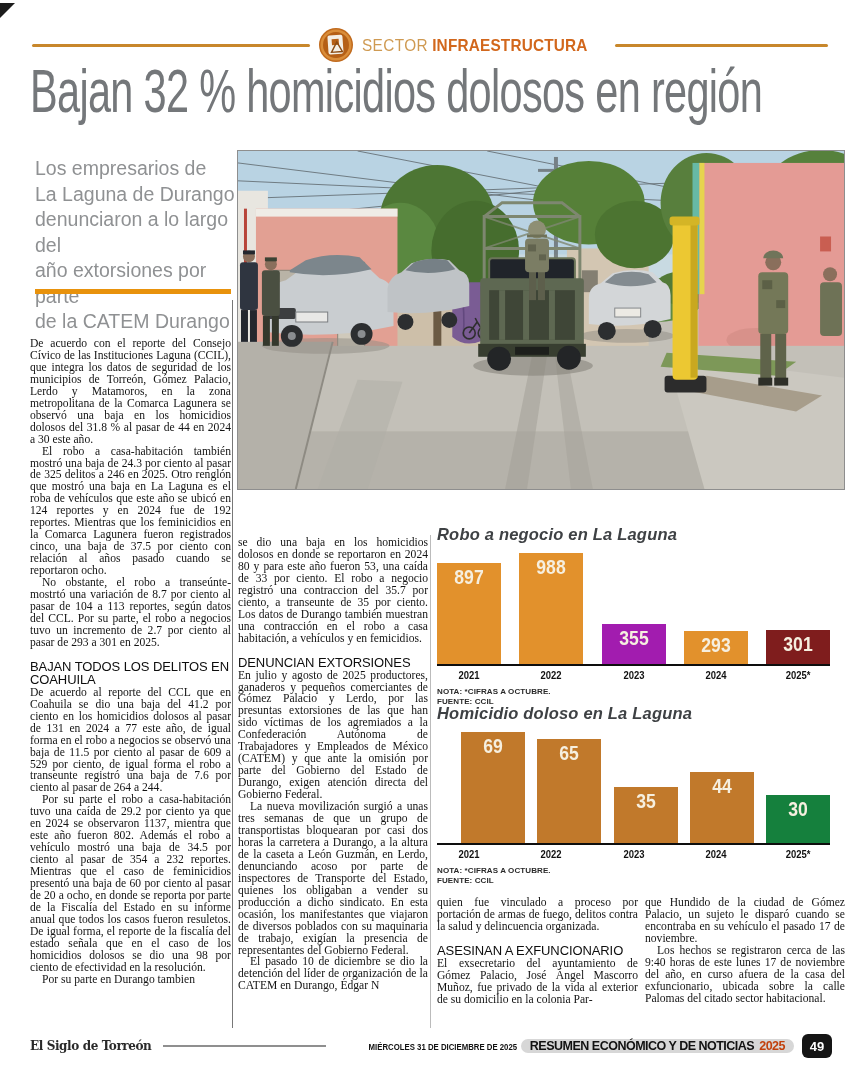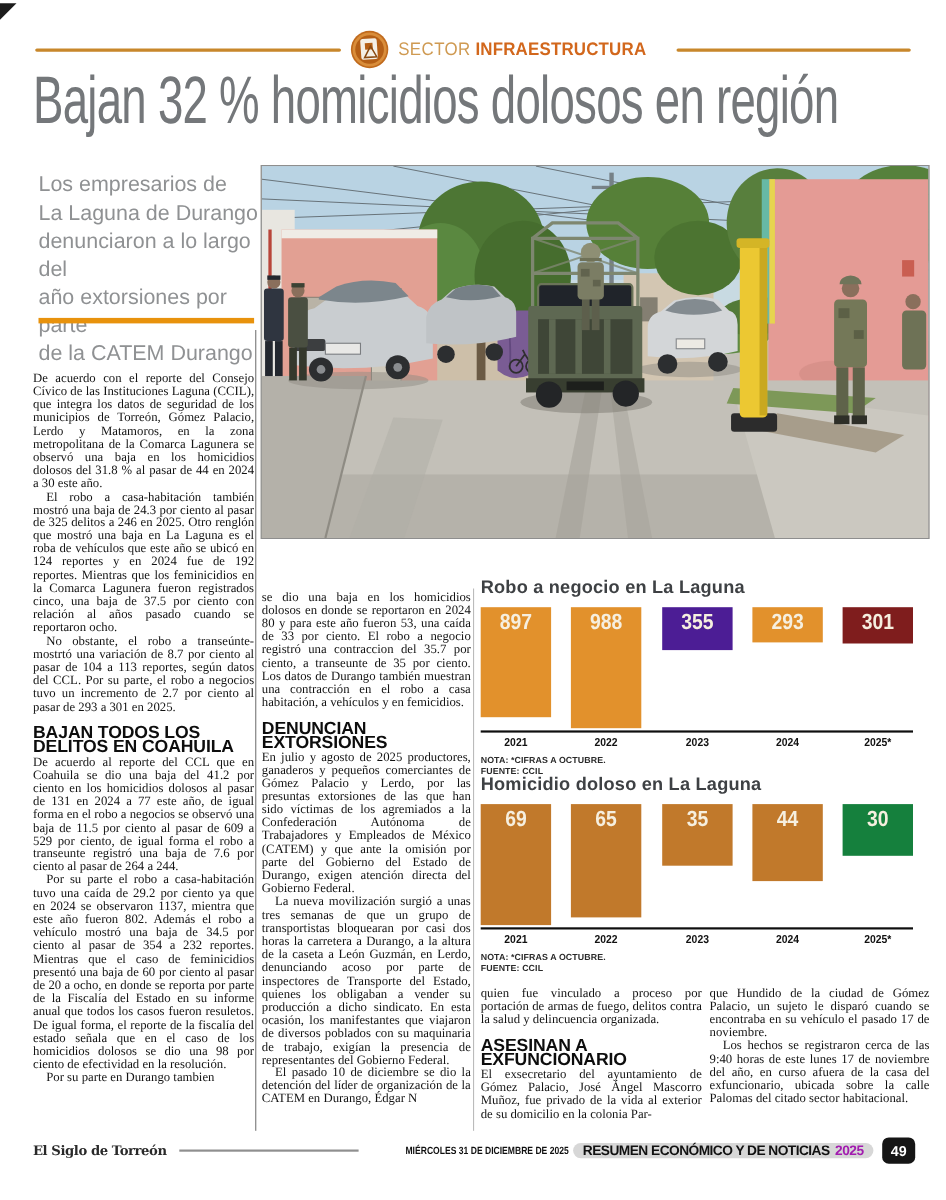--- a/index.html
+++ b/index.html
@@ -23,63 +23,63 @@
         white-space:nowrap;letter-spacing:-1px;transform:scaleX(.68);transform-origin:left top;}
   .lede{position:absolute;top:156px;left:35px;width:210px;font-size:19.5px;line-height:25.5px;
         color:#8f9193;white-space:pre-line;}
   .accent-rule{position:absolute;top:289px;left:35px;width:196px;height:5px;background:#e8920c;}
 
   
   .col{position:absolute;font-family:"Liberation Serif",serif;font-size:11.6px;line-height:11.95px;
         color:#131313;text-align:justify;}
   .col p{margin:0;}
   .col p + p{text-indent:12px;}
-  .col h4{margin:11px 0 1px;font-family:"Liberation Sans",sans-serif;font-size:16px;line-height:13px;
-        font-weight:700;color:#0d0d0d;text-align:left;letter-spacing:-.1px;}
+  .col h4{margin:11px 0 1px;font-family:"Liberation Sans",sans-serif;font-size:13px;line-height:13px;
+        font-weight:400;color:#0d0d0d;text-align:left;letter-spacing:-.1px;}
   .col h4 + p{text-indent:0;}
   #col1{top:303px;left:30px;width:201px;margin-top:35px;}
   #col2{top:537px;left:238px;width:190px;}
   #col3{top:897px;left:437px;width:201px;}
   #col4{top:897px;left:645px;width:200px;}
   .vrule{position:absolute;width:1px;}
   #vrule1{left:232px;top:300px;height:728px;background:#777;}
   #vrule2{left:430px;top:535px;height:493px;background:#bbb;}
 
   
   .photo{position:absolute;top:150px;left:237px;width:608px;height:340px;border:1px solid #8e8e8e;
         box-sizing:border-box;overflow:hidden;background:#c3c0b8;}
   .photo svg{display:block;width:100%;height:100%;}
   .caption{position:absolute;top:496px;left:237px;width:606px;font-weight:700;font-size:10.8px;
         line-height:13.5px;color:#0d0d0d;letter-spacing:-.15px;white-space:pre-line;}
 
   
   .chart{position:absolute;left:437px;width:393px;}
   #chart0{top:526px;}
   #chart1{top:705px;}
-  .chart-title{font-weight:700;font-size:16.5px;line-height:1;color:#3e4144;letter-spacing:.2px;margin-bottom:9px;}
-  .plot{height:112px;display:flex;justify-content:space-between;
+  .chart-title{font-weight:700;font-size:16.5px;line-height:1;color:#3e4144;letter-spacing:.2px;margin-bottom:9px;font-style:italic;}
+  .plot{height:112px;display:flex;justify-content:space-between;align-items:flex-end;
         border-bottom:2.5px solid #0e0e0e;}
   .bar{width:64px;position:relative;}
   .bar-label{position:absolute;top:4px;left:0;right:0;text-align:center;font-weight:700;font-size:20px;
         line-height:1;color:#f6efdf;transform:scaleX(.88);}
   .ticks{display:flex;justify-content:space-between;margin-top:3px;}
   .tick{width:64px;text-align:center;font-weight:700;font-size:10.5px;color:#111;transform:scaleX(.9);}
   .chart-note{margin-top:6px;font-weight:700;font-size:8px;line-height:1.25;color:#2a2a2a;
         white-space:pre-line;letter-spacing:.1px;}
 
   
   .footer{position:absolute;top:1032px;left:30px;width:802px;height:28px;display:flex;align-items:center;}
   .masthead{font-family:"DejaVu Serif",serif;font-weight:700;font-size:12px;color:#2a2a2a;
         letter-spacing:-.4px;white-space:nowrap;}
   .f-rule{flex:1;height:2px;background:#8f8f8f;margin:0 10px 0 12px;}
   .f-date{font-weight:700;font-size:9.5px;color:#101010;white-space:nowrap;transform:scaleX(.82);
         transform-origin:right center;letter-spacing:0;}
   .f-pill{display:flex;align-items:center;background:#d7d7d7;border-radius:10px;padding:0 9px;
         margin-left:4px;font-weight:700;font-size:12.5px;letter-spacing:-.5px;color:#111;white-space:nowrap;}
-  .f-pill .year{color:#a21caf;margin-left:5px;}
+  .f-pill .year{color:#c2410c;margin-left:5px;}
   .f-pagebox{width:30px;height:24px;background:#151515;border-radius:6px;color:#fff;font-weight:700;
         font-size:13px;display:flex;align-items:center;justify-content:center;margin-left:8px;text-align:center;}
 </style>
 </head>
 <body>
 
 <div id="page">
   <div class="corner-mark"></div>
 
   <div class="kicker">
@@ -308,21 +308,21 @@
 
   <div class="chart" id="chart0">
     <div class="chart-title">Robo a negocio en La Laguna</div>
     <div class="plot">
         <div class="bar" style="height: 89.7%; background: rgb(226, 145, 44);">
           <span class="bar-label" style="color: rgb(246, 239, 223);">897</span>
         </div>
         <div class="bar" style="height: 98.8%; background: rgb(226, 145, 44);">
           <span class="bar-label" style="color: rgb(246, 239, 223);">988</span>
         </div>
-        <div class="bar" style="height: 35.5%; background: #4c1d95;">
+        <div class="bar" style="height: 35.5%; background: #a21caf;">
           <span class="bar-label" style="color: rgb(246, 239, 223);">355</span>
         </div>
         <div class="bar" style="height: 29.3%; background: rgb(226, 145, 44);">
           <span class="bar-label" style="color: rgb(246, 239, 223);">293</span>
         </div>
         <div class="bar" style="height: 30.1%; background: #7f1d1d;">
           <span class="bar-label" style="color: rgb(246, 239, 223);">301</span>
         </div>
       </div>
     <div class="ticks">
@@ -332,21 +332,21 @@
         <div class="tick">2024</div>
         <div class="tick">2025*</div>
       </div>
     <div class="chart-note">NOTA: *CIFRAS A OCTUBRE.
 FUENTE: CCIL</div>
   </div>
 
   <div class="chart" id="chart1">
     <div class="chart-title">Homicidio doloso en La Laguna</div>
     <div class="plot">
-        <div class="bar" style="height: 98.5714%; background: rgb(193, 121, 43);">
+        <div class="bar" style="height: 98.5714%; background: rgb(193, 121, 43); margin-left: 24px;">
           <span class="bar-label" style="color: rgb(246, 239, 223);">69</span>
         </div>
         <div class="bar" style="height: 92.8571%; background: rgb(193, 121, 43);">
           <span class="bar-label" style="color: rgb(246, 239, 223);">65</span>
         </div>
         <div class="bar" style="height: 50%; background: rgb(193, 121, 43);">
           <span class="bar-label" style="color: rgb(246, 239, 223);">35</span>
         </div>
         <div class="bar" style="height: 62.8571%; background: rgb(193, 121, 43);">
           <span class="bar-label" style="color: rgb(246, 239, 223);">44</span>

